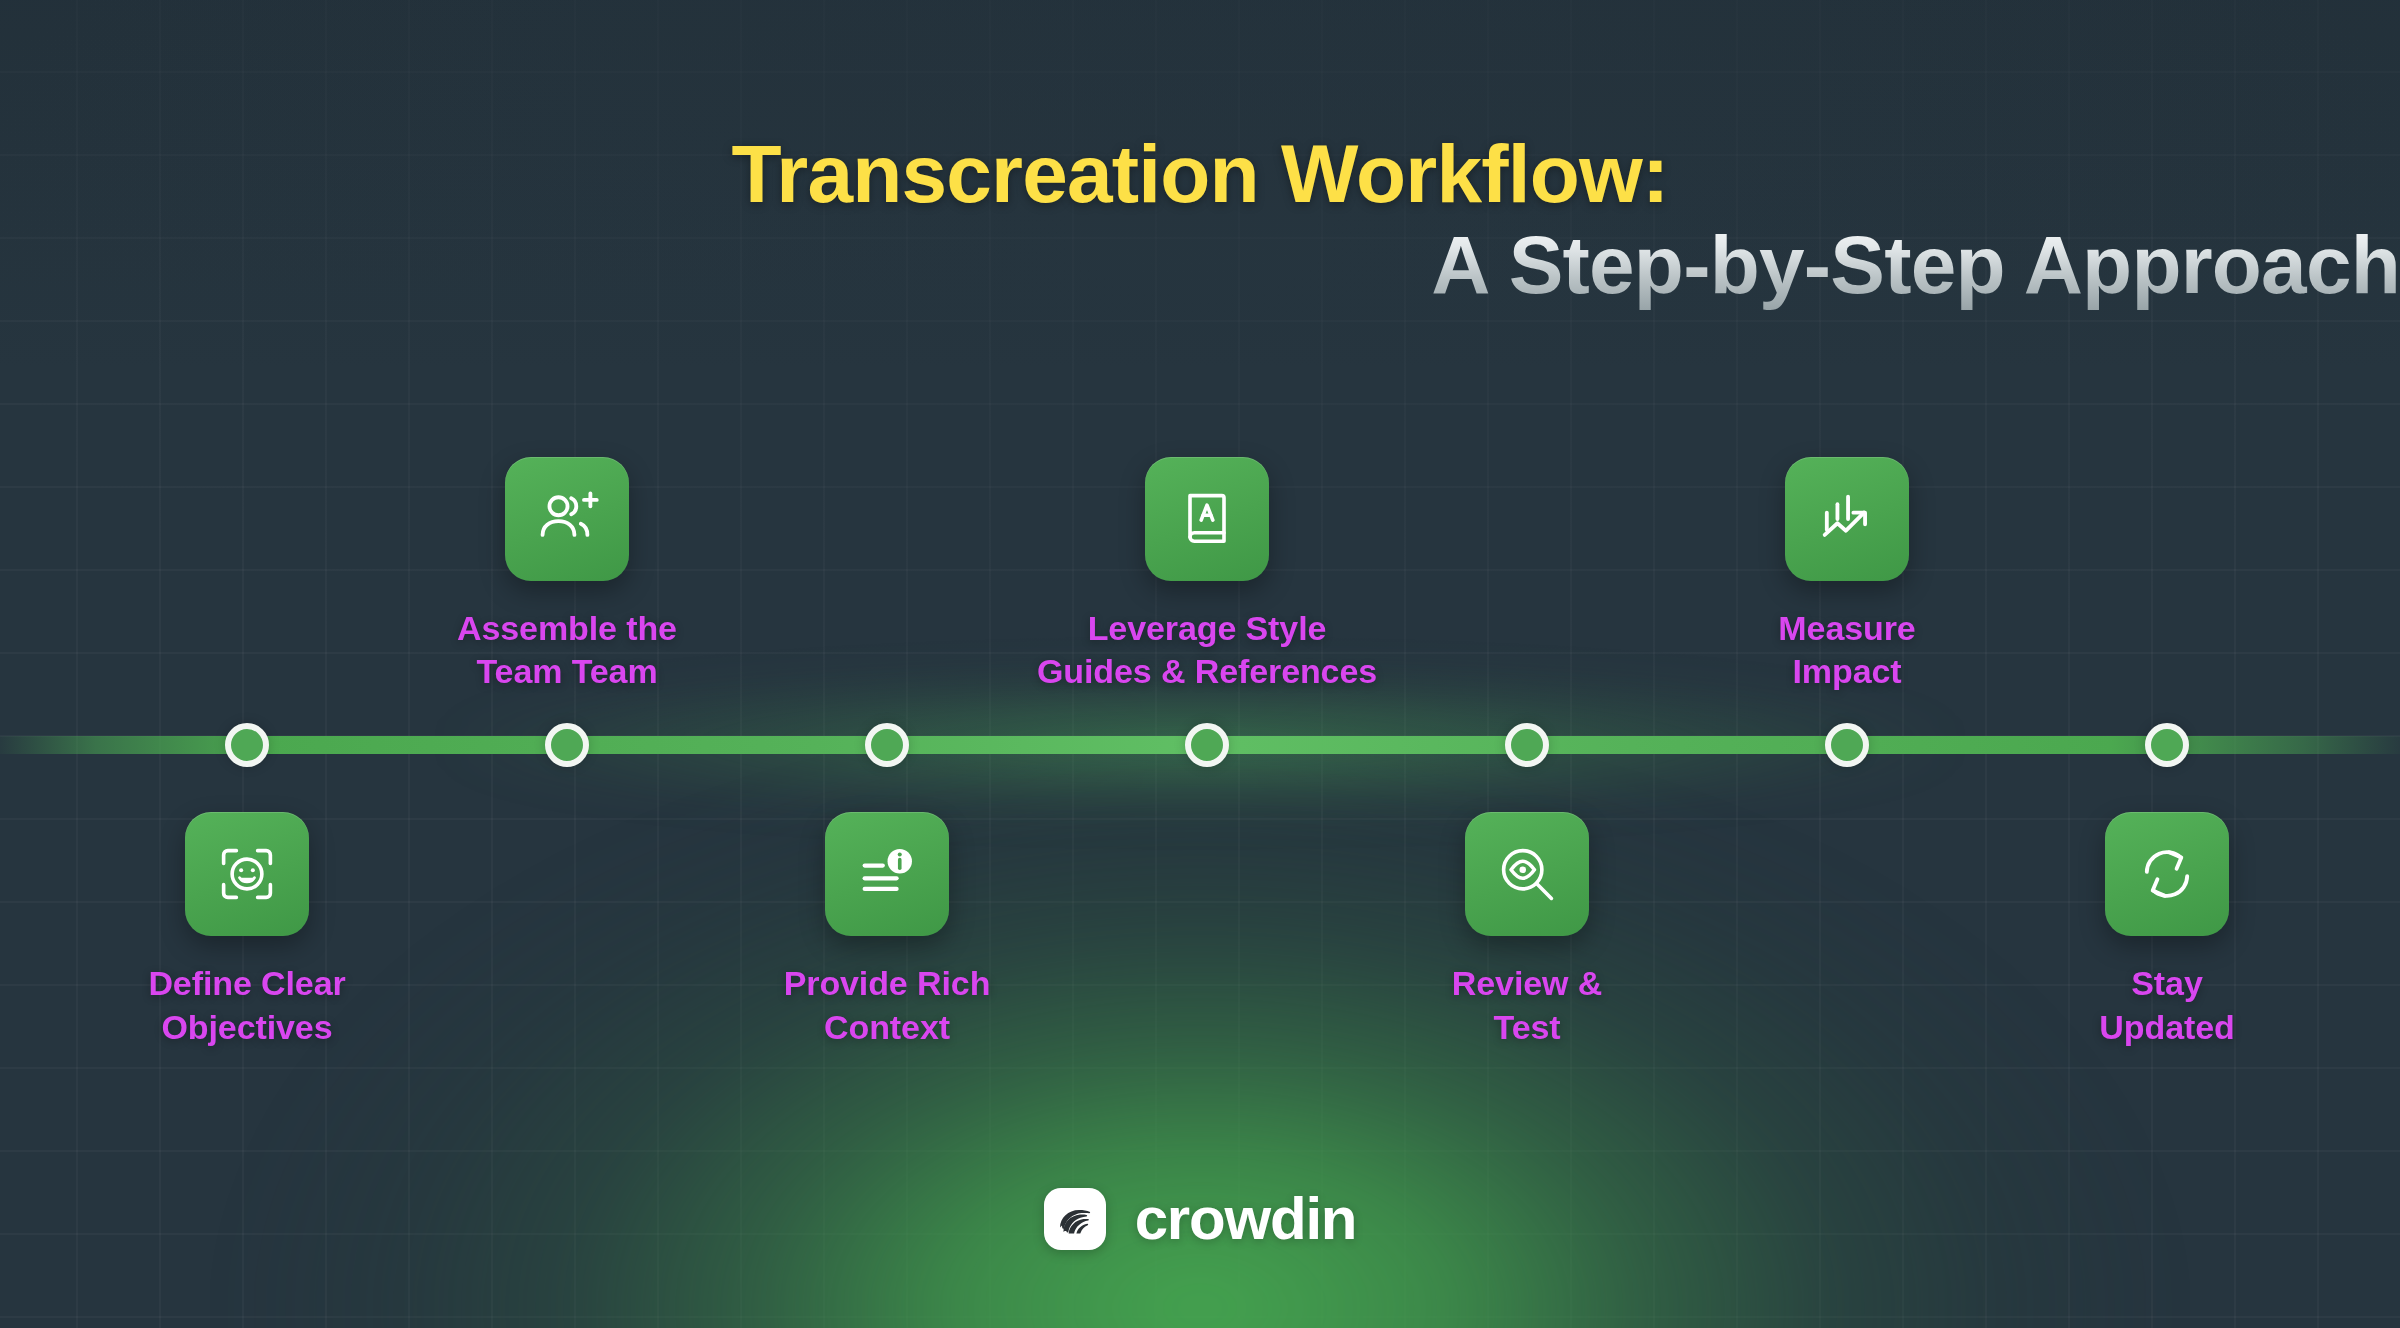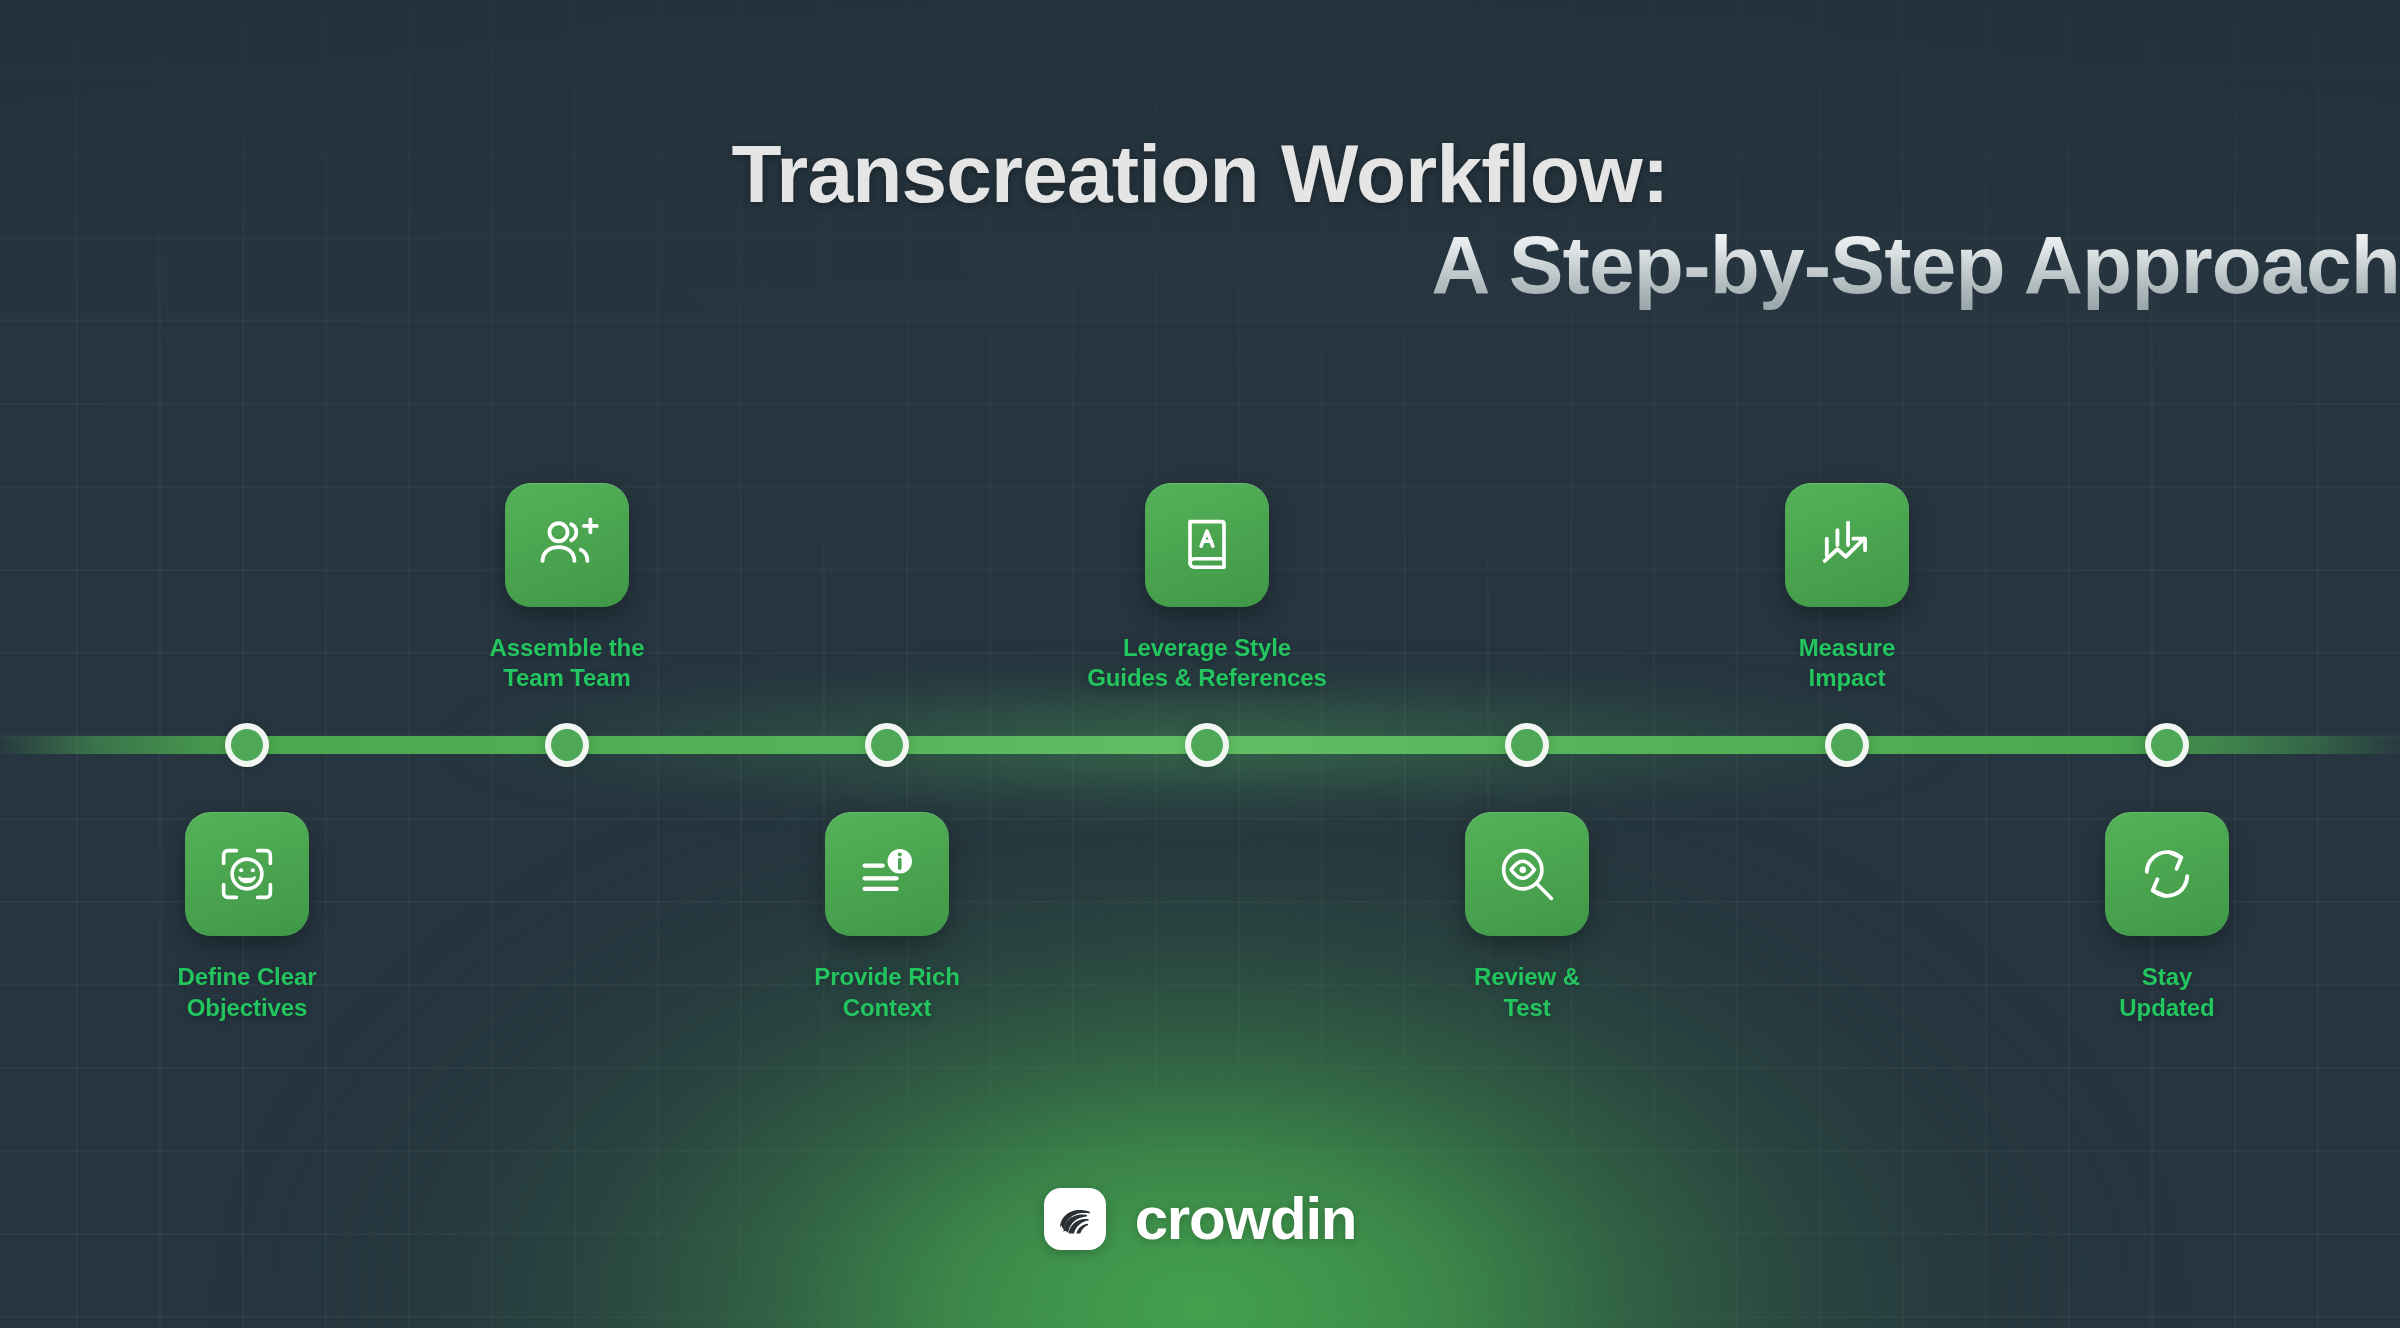--- a/index.html
+++ b/index.html
@@ -82,21 +82,21 @@
     z-index: 6;
   }
   .headline-line {
     display: block;
     font-size: 82px;
     font-weight: 700;
     letter-spacing: -0.8px;
     white-space: nowrap;
   }
   .headline-line-1 {
-    color: #e5e5e5;
+    color: #fde047;
     text-shadow: 0 2px 10px rgba(0,0,0,0.35);
   }
   .headline-line-2 {
     background: linear-gradient(180deg, #fbfcfc 0%, #e3e8ea 30%, #b9c2c5 66%, #98a4a8 100%);
     -webkit-background-clip: text;
     background-clip: text;
     color: transparent;
     text-align: right;
     -webkit-text-fill-color: transparent;
   }
@@ -162,22 +162,22 @@
     align-items: center;
     justify-content: center;
   }
   .icon-tile svg {
     width: 68px;
     height: 68px;
     display: block;
   }
   .step-label {
     margin-top: 26px;
-    color: #22c55e;
-    font-size: 24px;
+    color: #d946ef;
+    font-size: 34px;
     font-weight: 700;
     line-height: 1.28;
     letter-spacing: -0.1px;
     text-shadow: 0 2px 8px rgba(0,0,0,0.30);
   }
   .step-bottom .icon-tile { margin-bottom: 0; }
   .step-bottom .step-label { }
 
   
   .brand {

